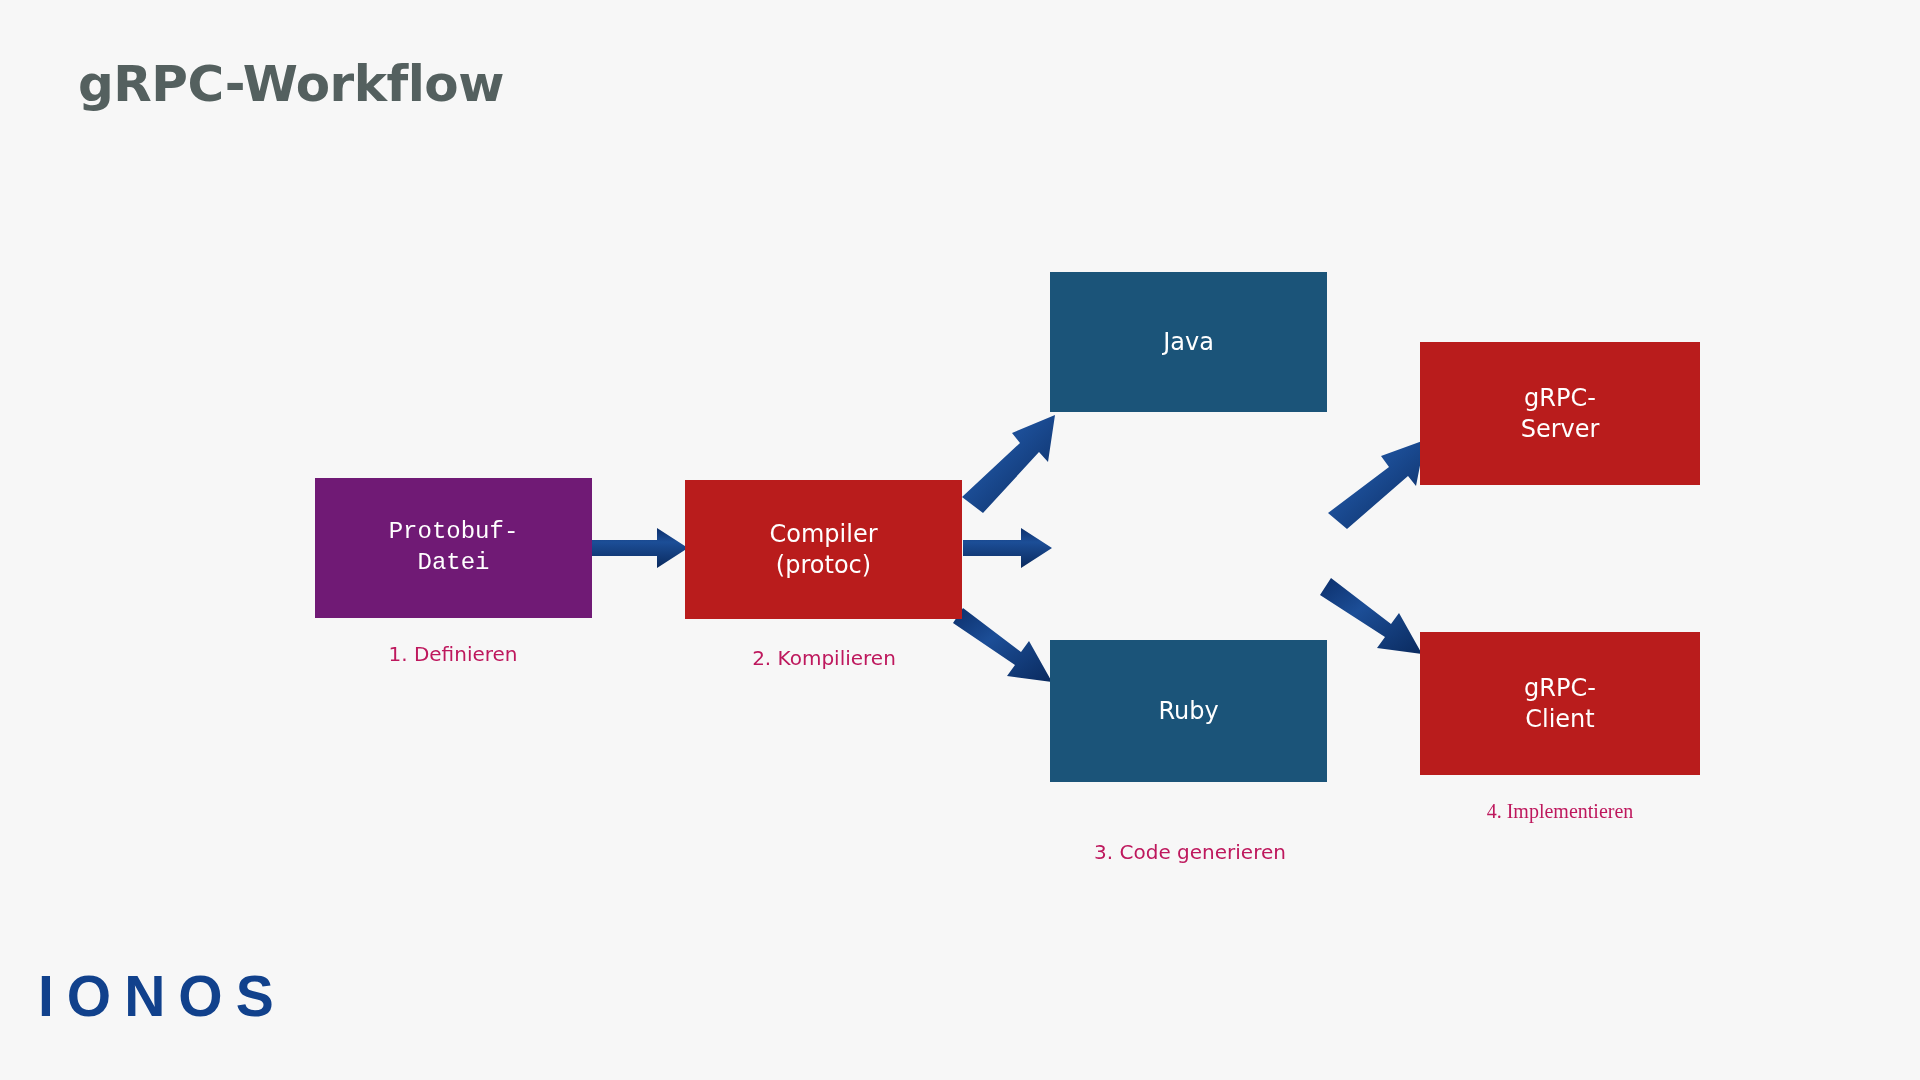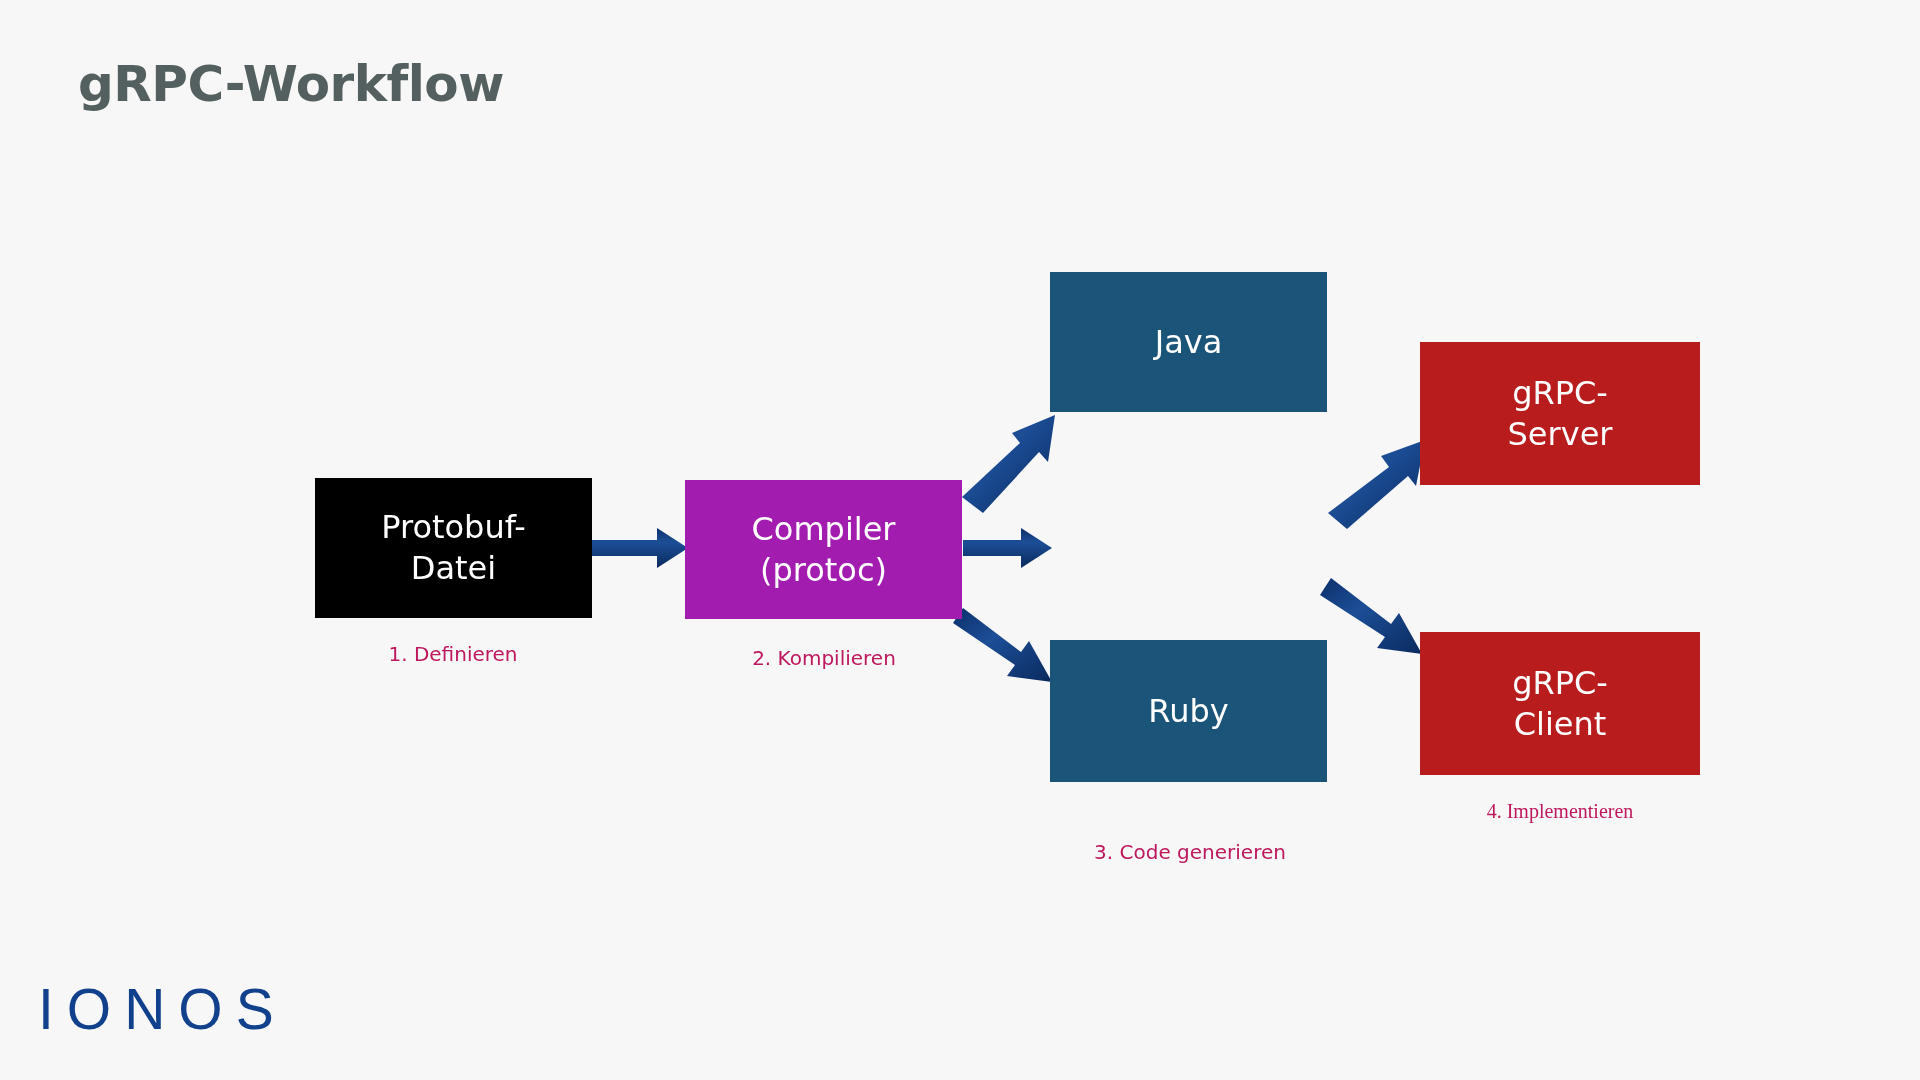--- a/index.html
+++ b/index.html
@@ -45,54 +45,53 @@
   }
 
   
   .node {
     position: absolute;
     display: flex;
     align-items: center;
     justify-content: center;
     text-align: center;
     color: #ffffff;
-    font-size: 32px;
+    font-size: 24px;
     line-height: 1.28;
     font-weight: normal;
     box-sizing: border-box;
     padding: 4px 16px;
     white-space: pre-line;
   }
-  .node-protobuf { background: #000000; }
-  .node-compiler { background: #a21caf; }
+  .node-protobuf { background: #701a75; font-family: Liberation Mono, monospace; }
+  .node-compiler { background: #b91c1c; }
   .node-lang     { background: #1b5479; }
   .node-grpc     { background: #b91c1c; }
 
   
   .step-caption {
     position: absolute;
     color: #be185d;
     font-size: 20px;
     text-align: center;
     white-space: nowrap;
     transform: translateX(-50%);
   }
 
   
   #ionos-logo {
     position: absolute;
     left: 38px;
     top: 968px;
     font-size: 57px;
-    font-weight: normal;
+    font-weight: bold;
     color: #11418c;
     letter-spacing: 13px;
     font-family: "Liberation Sans", sans-serif;
     line-height: 1;
-    margin-top: 13px;
   }
 </style>
 </head>
 <body>
 
 <div id="canvas">
 
   <div id="page-title">gRPC-Workflow</div>
 
   <svg id="arrow-layer" viewBox="0 0 1920 1080" width="1920" height="1080" xmlns="http://www.w3.org/2000/svg">

